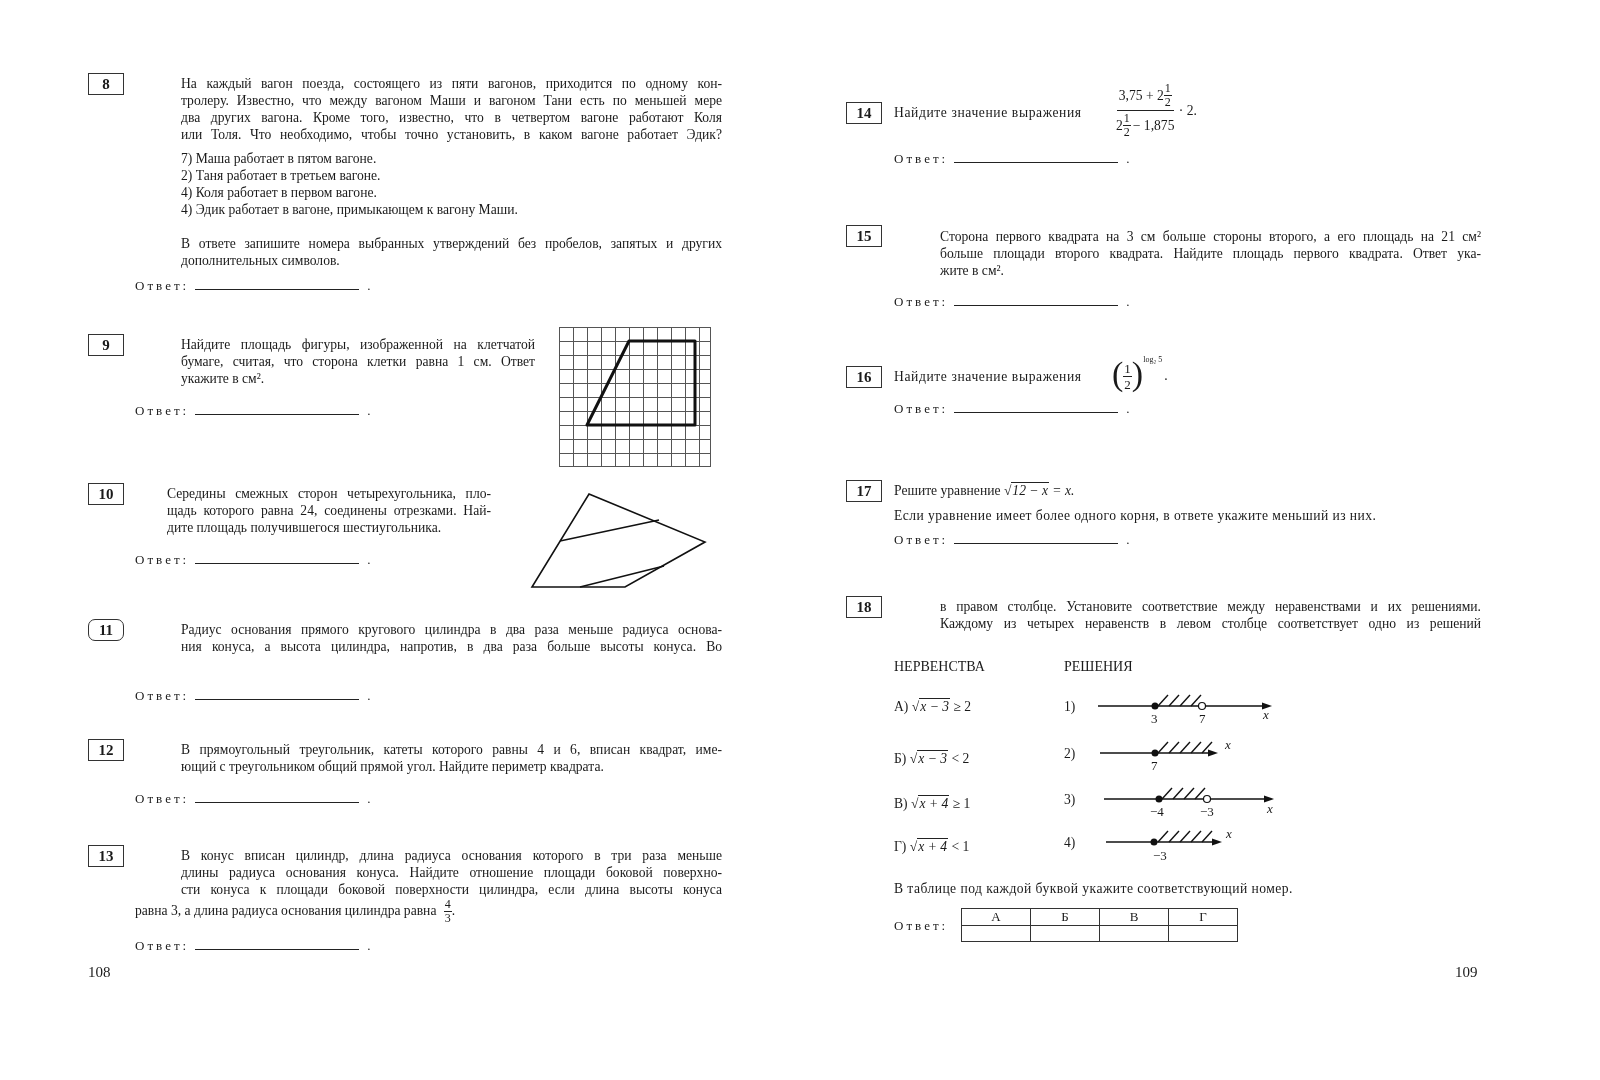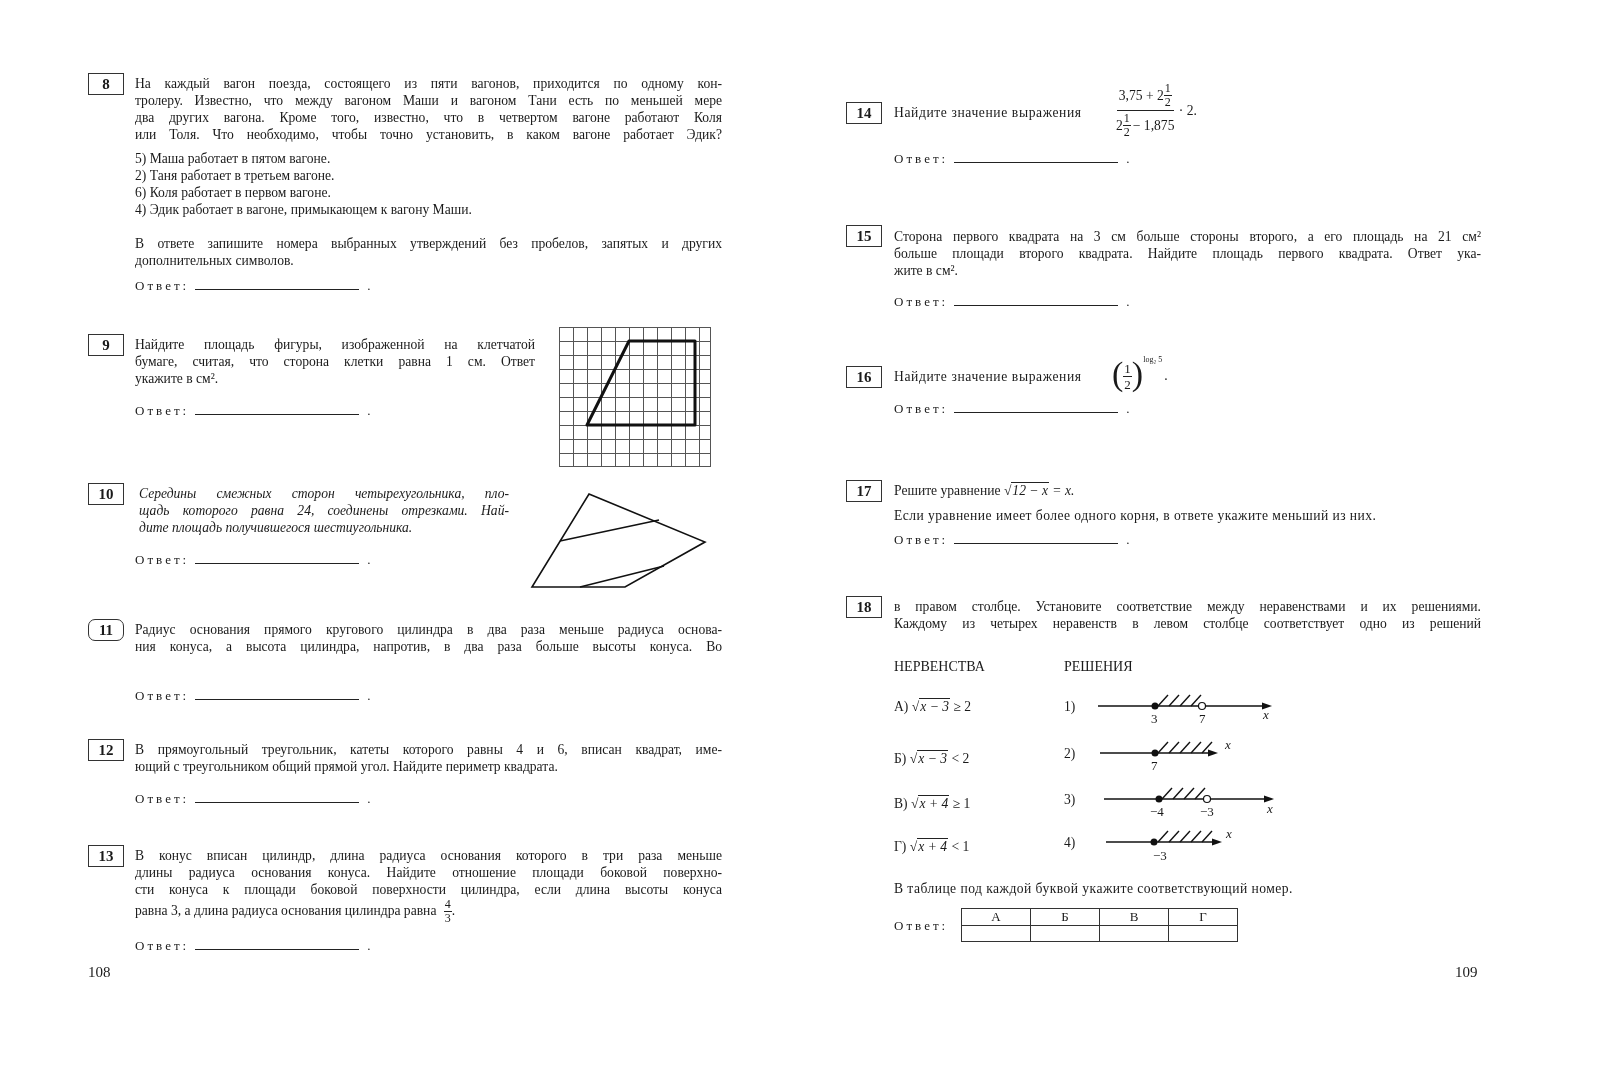--- a/index.html
+++ b/index.html
@@ -8,21 +8,21 @@
     font-family: "Liberation Serif", "DejaVu Serif", serif; color:#1a1a1a;
   }
   .page { position:absolute; top:0; height:1080px; }
   .abs { position:absolute; }
   .qnum {
     position:absolute; width:34px; height:20px; border:1px solid #333;
     font-weight:bold; font-size:15px; text-align:center; line-height:20px;
     font-family: "Liberation Serif", serif;
   }
   .text { position:absolute; font-size:13.6px; line-height:17px; text-align:justify; }
-  .line { display:block; white-space:nowrap; text-align:justify; text-align-last:justify; }
+  .line { display:block; white-space:nowrap; text-align:justify; text-align-last:justify;margin-left:46px; }
   .line.last { text-align-last:left; }
   .answer { position:absolute; font-size:13px; white-space:nowrap; }
   .answer .lbl { letter-spacing:3px; font-family:"Liberation Serif", serif; }
   .answer .blank { display:inline-block; width:164px; border-bottom:1px solid #222; height:12px; margin-left:6px; vertical-align:baseline; }
   .answer .dot { margin-left:8px; }
   .pgnum { position:absolute; font-size:15px; top:964px; }
   .frac { display:inline-flex; flex-direction:column; align-items:center; vertical-align:middle; font-size:12px; line-height:13px; }
   .frac .num { border-bottom:1px solid #222; padding:0 1px; }
   .sqrt { border-top:1px solid #222; padding:0 1px; }
   .hdr { position:absolute; font-size:14px; }
@@ -36,23 +36,23 @@
 <div class="page" style="left:0;width:800px;">
 
   <div class="qnum" style="left:88px;top:73px;">8</div>
   <div class="text" style="left:135px;top:75px;width:587px;">
     <span class="line">На каждый вагон поезда, состоящего из пяти вагонов, приходится по одному кон-</span>
     <span class="line">тролеру. Известно, что между вагоном Маши и вагоном Тани есть по меньшей мере</span>
     <span class="line">два других вагона. Кроме того, известно, что в четвертом вагоне работают Коля</span>
     <span class="line">или Толя. Что необходимо, чтобы точно установить, в каком вагоне работает Эдик?</span>
   </div>
   <div class="text" style="left:135px;top:150px;width:587px;">
-    <span class="line last">5) Маша работает в пятом вагоне.</span>
+    <span class="line last">7) Маша работает в пятом вагоне.</span>
     <span class="line last">2) Таня работает в третьем вагоне.</span>
-    <span class="line last">6) Коля работает в первом вагоне.</span>
+    <span class="line last">4) Коля работает в первом вагоне.</span>
     <span class="line last">4) Эдик работает в вагоне, примыкающем к вагону Маши.</span>
   </div>
   <div class="text" style="left:135px;top:235px;width:587px;">
     <span class="line">В ответе запишите номера выбранных утверждений без пробелов, запятых и других</span>
     <span class="line last">дополнительных символов.</span>
   </div>
   <div class="answer" style="left:135px;top:277px;">
     <span class="lbl">Ответ:</span><span class="blank"></span><span class="dot">.</span>
   </div>
 
@@ -88,21 +88,21 @@
       <line x1="0" y1="84.5" x2="152" y2="84.5"></line>
         <line x1="0" y1="98.5" x2="152" y2="98.5"></line>
       <line x1="0" y1="112.5" x2="152" y2="112.5"></line>
         <line x1="0" y1="126.5" x2="152" y2="126.5"></line>
       <line x1="0" y1="139.5" x2="152" y2="139.5"></line>
     </g>
     <polygon points="70,14 136,14 136,98 28,98" fill="none" stroke="#111" stroke-width="3" stroke-linejoin="round"></polygon>
   </svg>
 
   <div class="qnum" style="left:88px;top:483px;">10</div>
-  <div class="text" style="left:139px;top:485px;width:370px;font-style:italic;">
+  <div class="text" style="left:121px;top:485px;width:370px;">
     <span class="line">Середины смежных сторон четырехугольника, пло-</span>
     <span class="line">щадь которого равна 24, соединены отрезками. Най-</span>
     <span class="line last">дите площадь получившегося шестиугольника.</span>
   </div>
   <div class="answer" style="left:135px;top:551px;">
     <span class="lbl">Ответ:</span><span class="blank"></span><span class="dot">.</span>
   </div>
   <svg style="left:0;top:0;" width="800" height="1080">
     <g fill="none" stroke="#111" stroke-width="1.6">
       <polygon points="589,494 705,542 625,587 532,587"></polygon>

